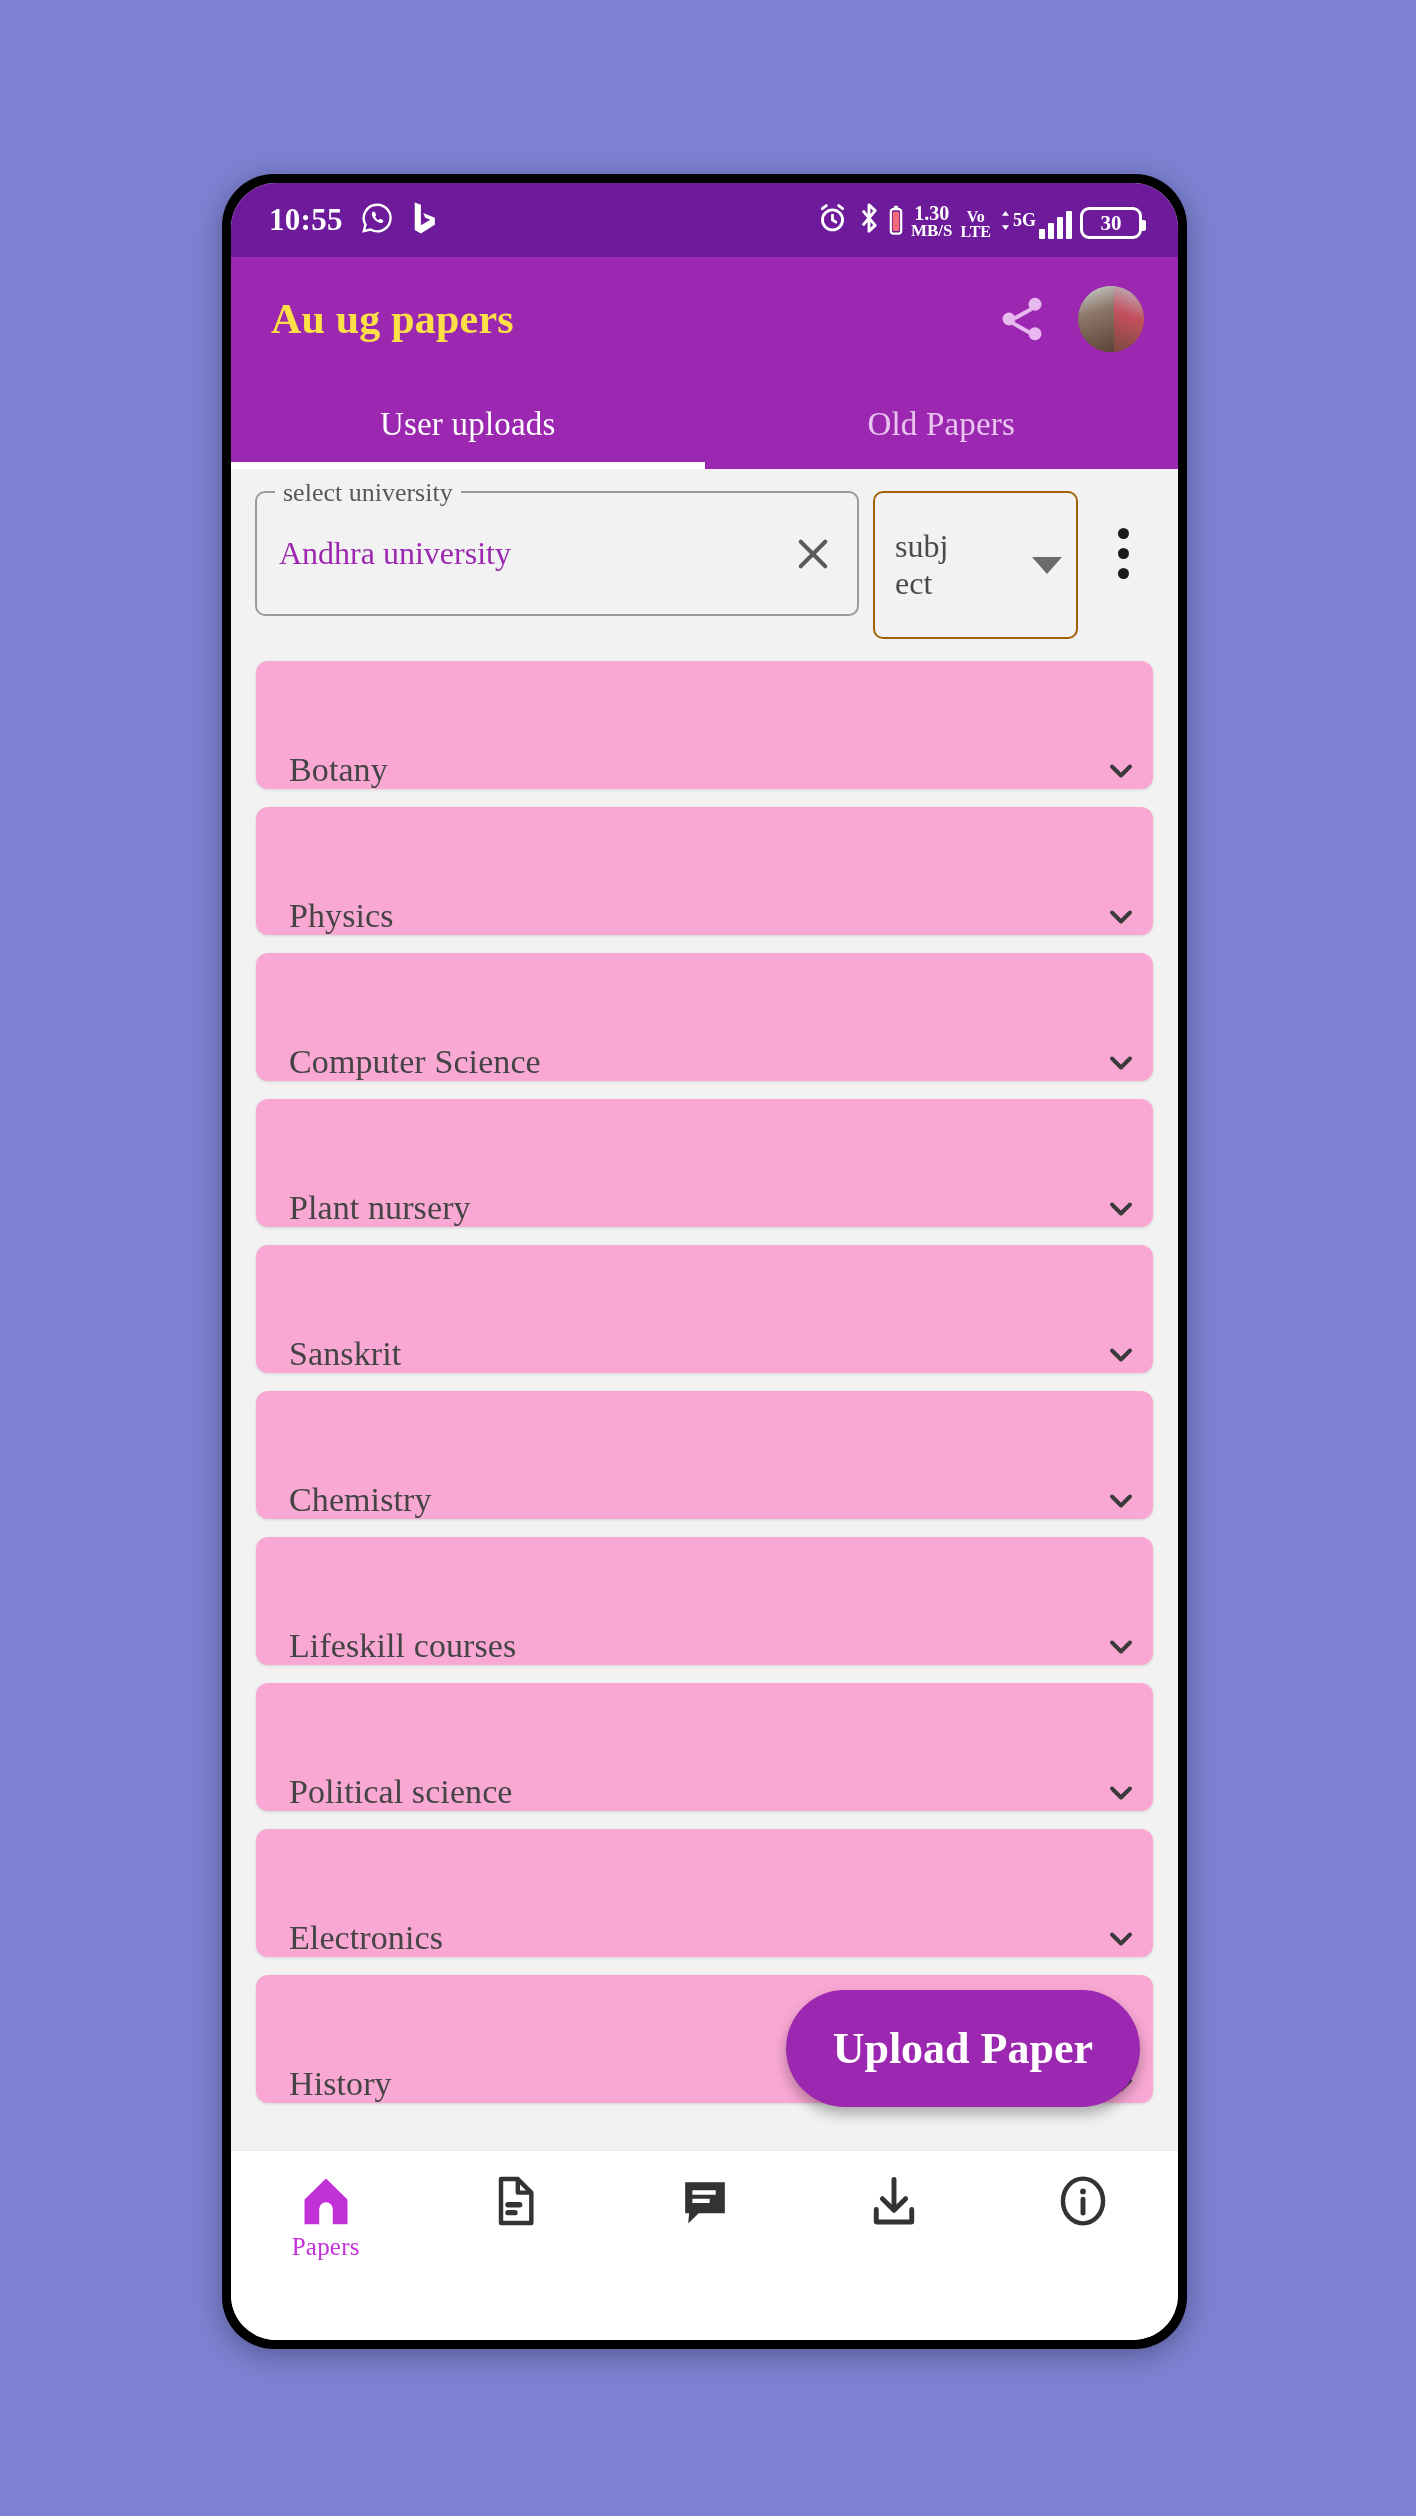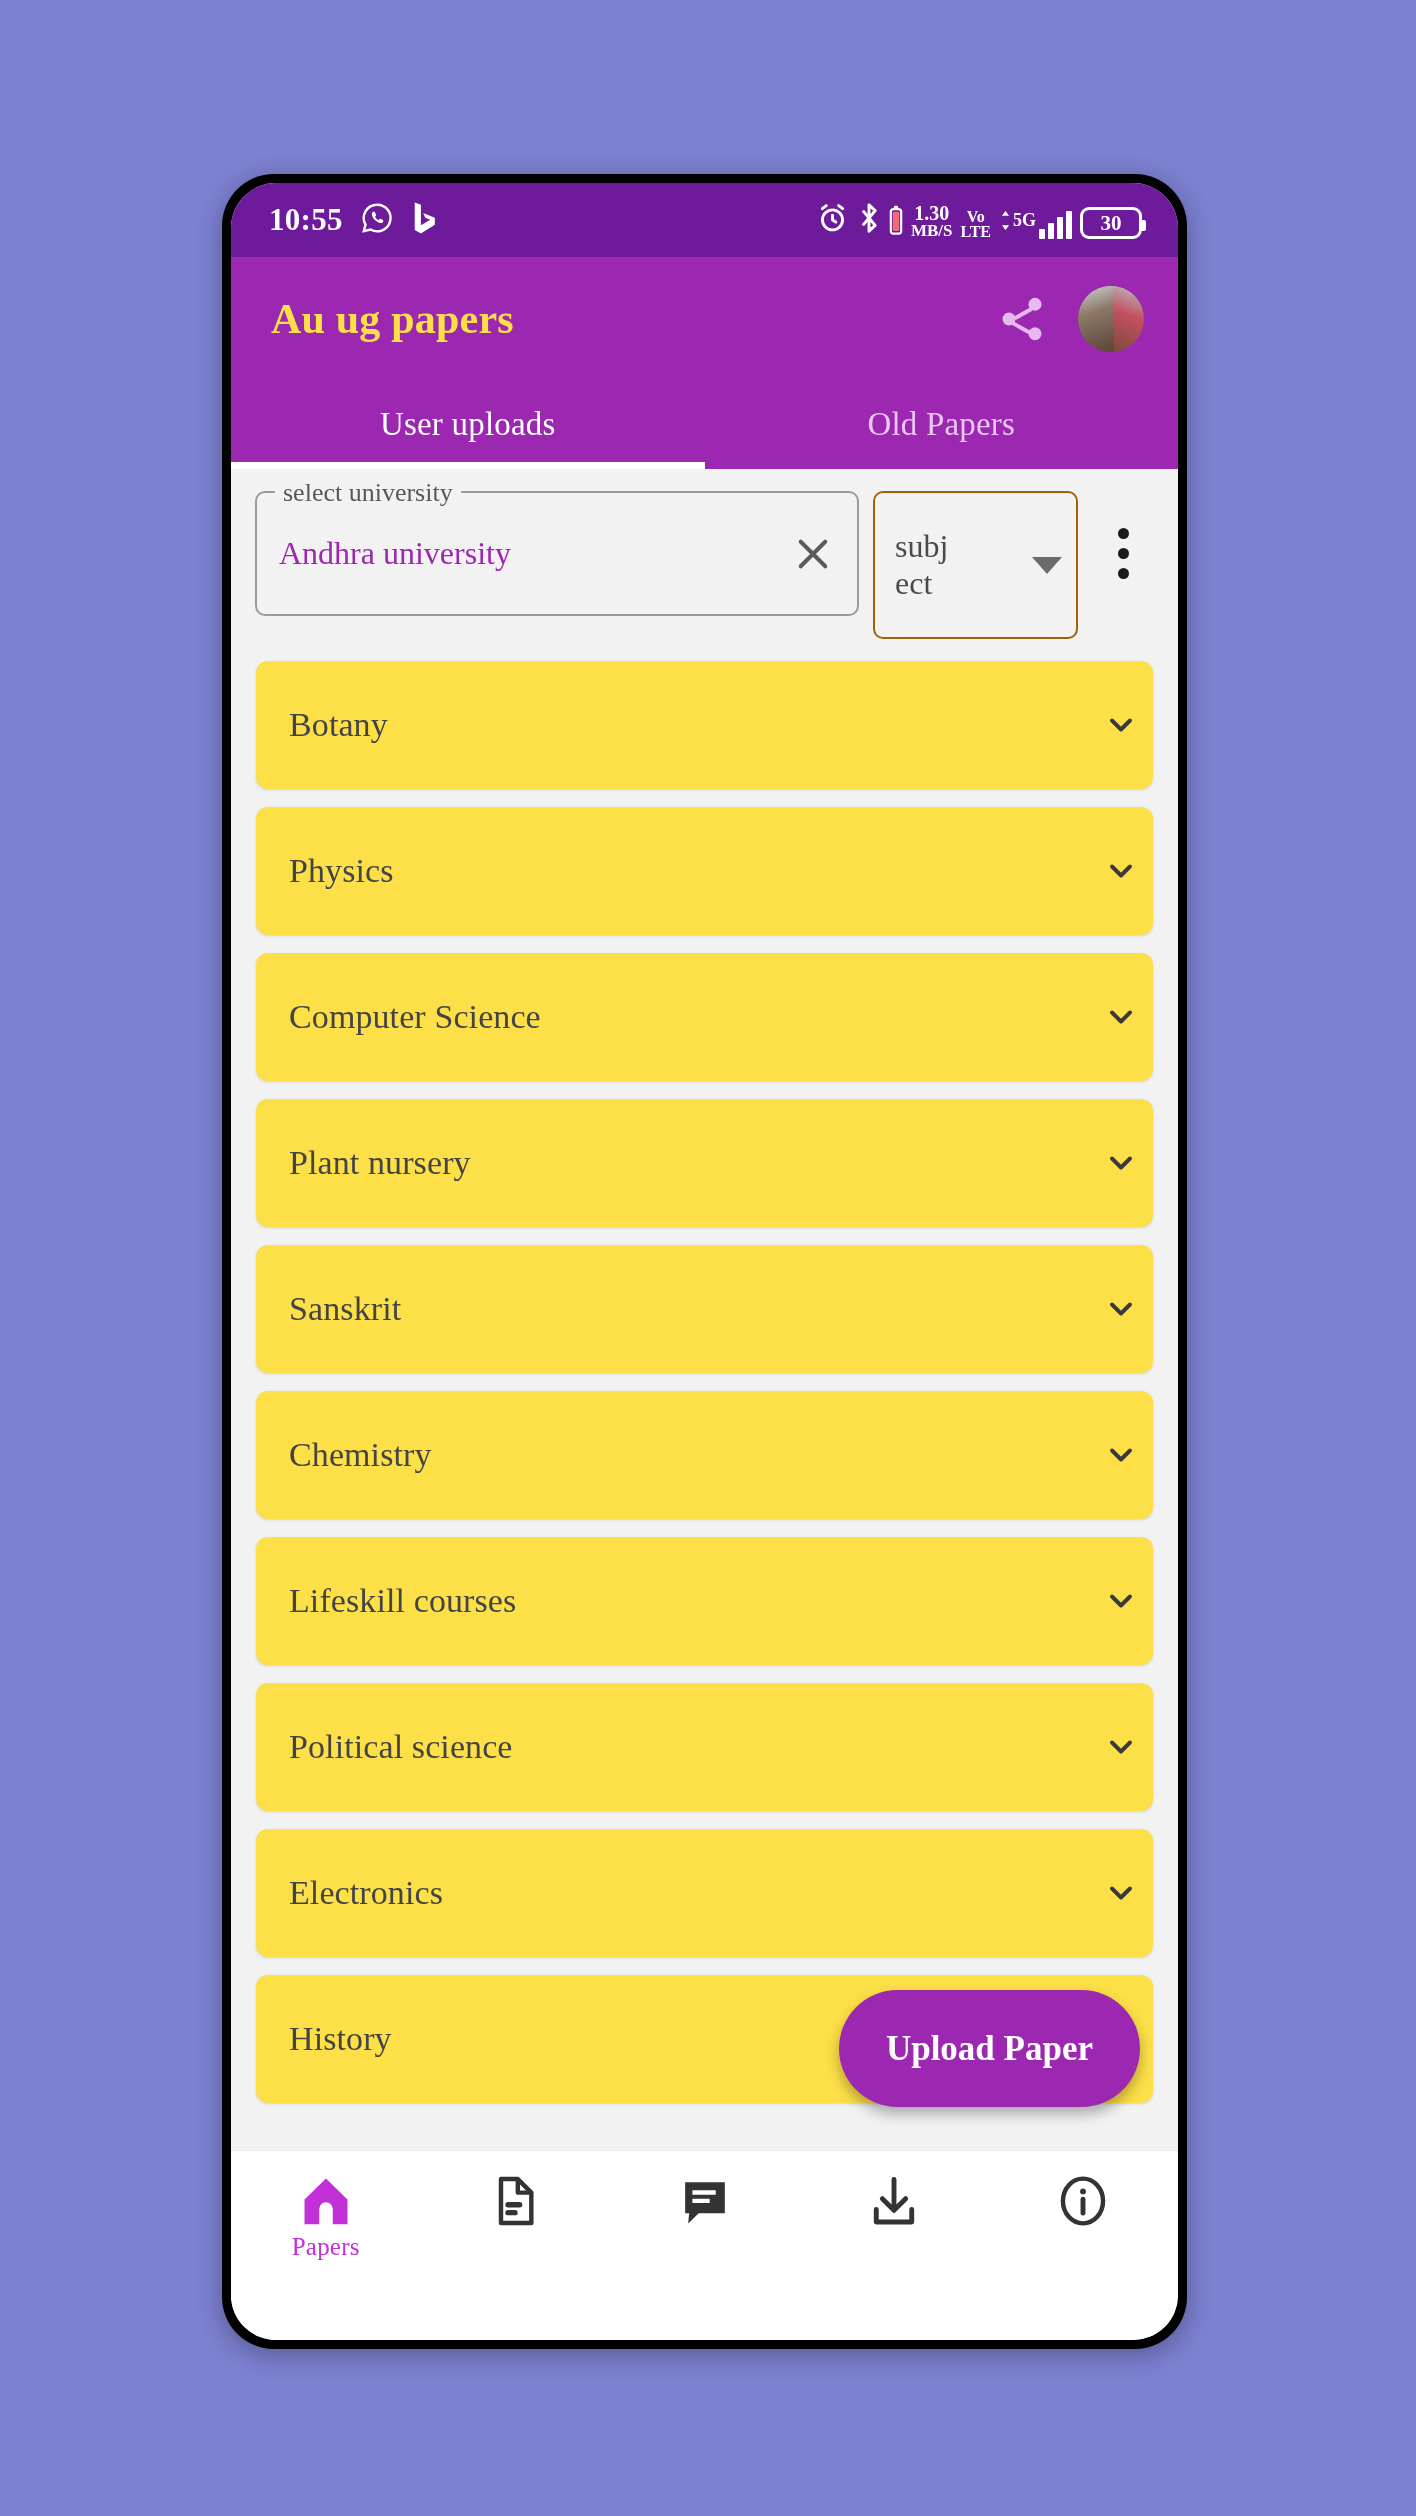--- a/index.html
+++ b/index.html
@@ -282,26 +282,26 @@
 
   
   .list-area {
     flex: 1 1 auto;
     background: #f2f2f2;
     overflow: hidden;
     padding: 8px 25px 0 25px;
     position: relative;
   }
   .subject-card {
-    background: #fde047;
+    background: #f9a8d4;
     border-radius: 12px;
     height: 128px;
     margin-bottom: 18px;
     display: flex;
-    align-items: center;
+    align-items: flex-end;
     padding: 0 14px 0 33px;
     box-shadow: 0 1px 3px rgba(0,0,0,0.13);
   }
   .subject-name {
     font-size: 34px;
     color: #444444;
     letter-spacing: .1px;
   }
   .chev {
     margin-left: auto;
@@ -314,21 +314,21 @@
     right: 38px;
     bottom: 43px;
     height: 117px;
     padding: 0 47px;
     background: #9c27b0;
     border-radius: 60px;
     display: flex;
     align-items: center;
     justify-content: center;
     color: #ffffff;
-    font-size: 35px;
+    font-size: 44px;
     font-weight: 700;
     box-shadow: 0 7px 14px rgba(0,0,0,0.30);
     cursor: pointer;
     white-space: nowrap;
   }
 
   
   .bottom-nav {
     flex: none;
     height: 190px;

